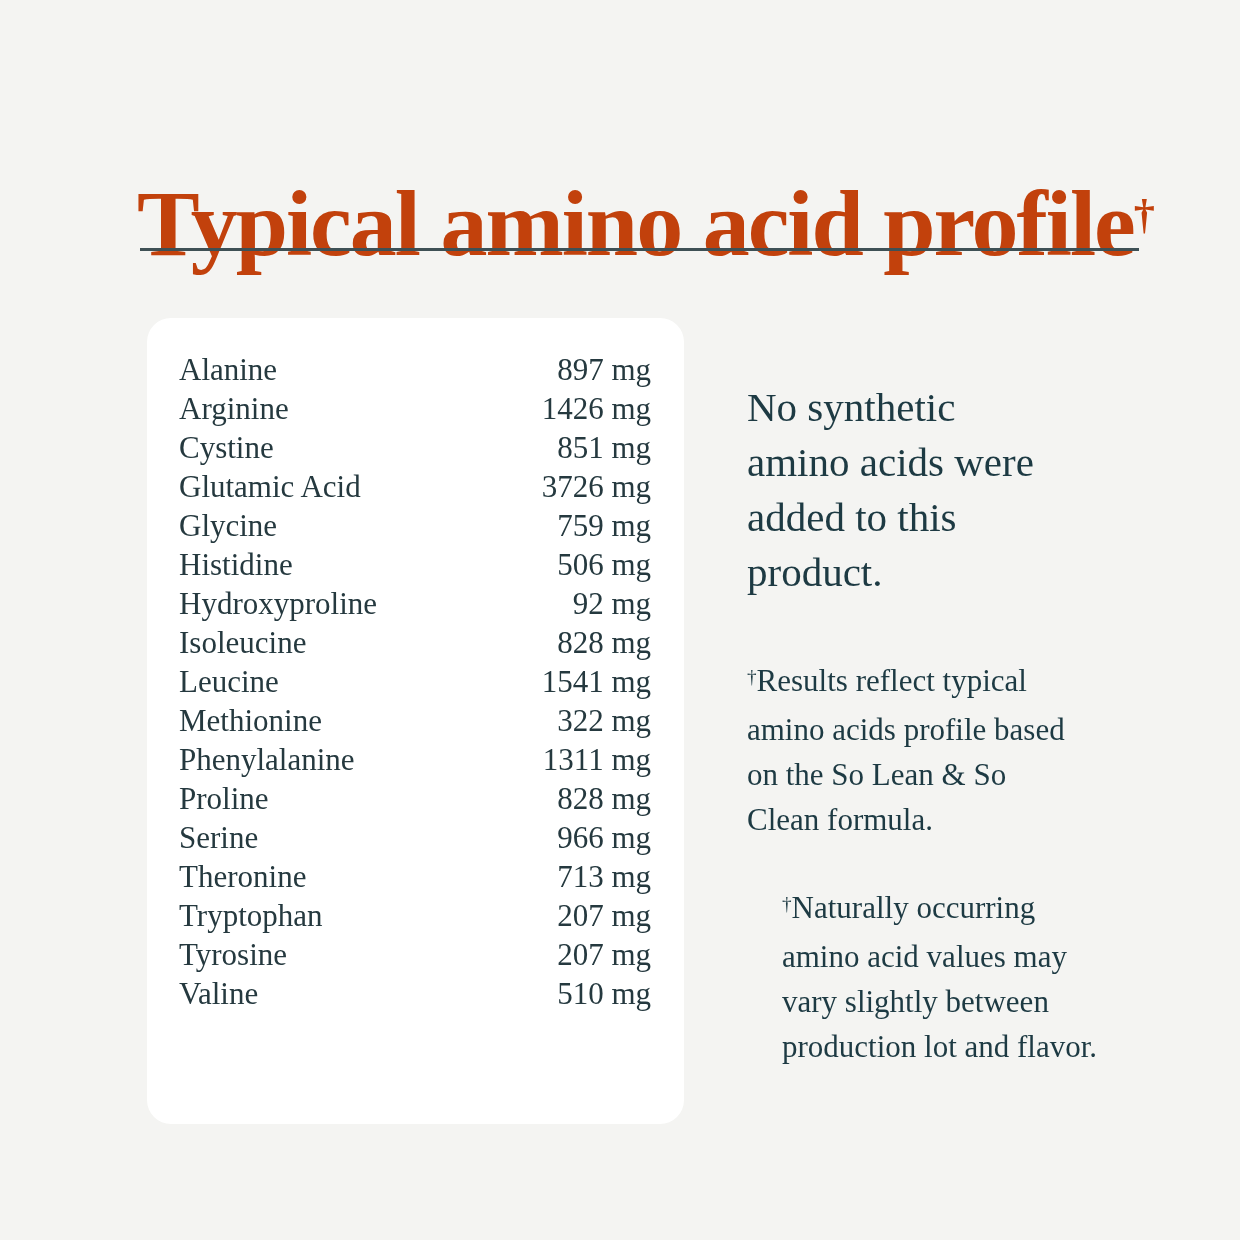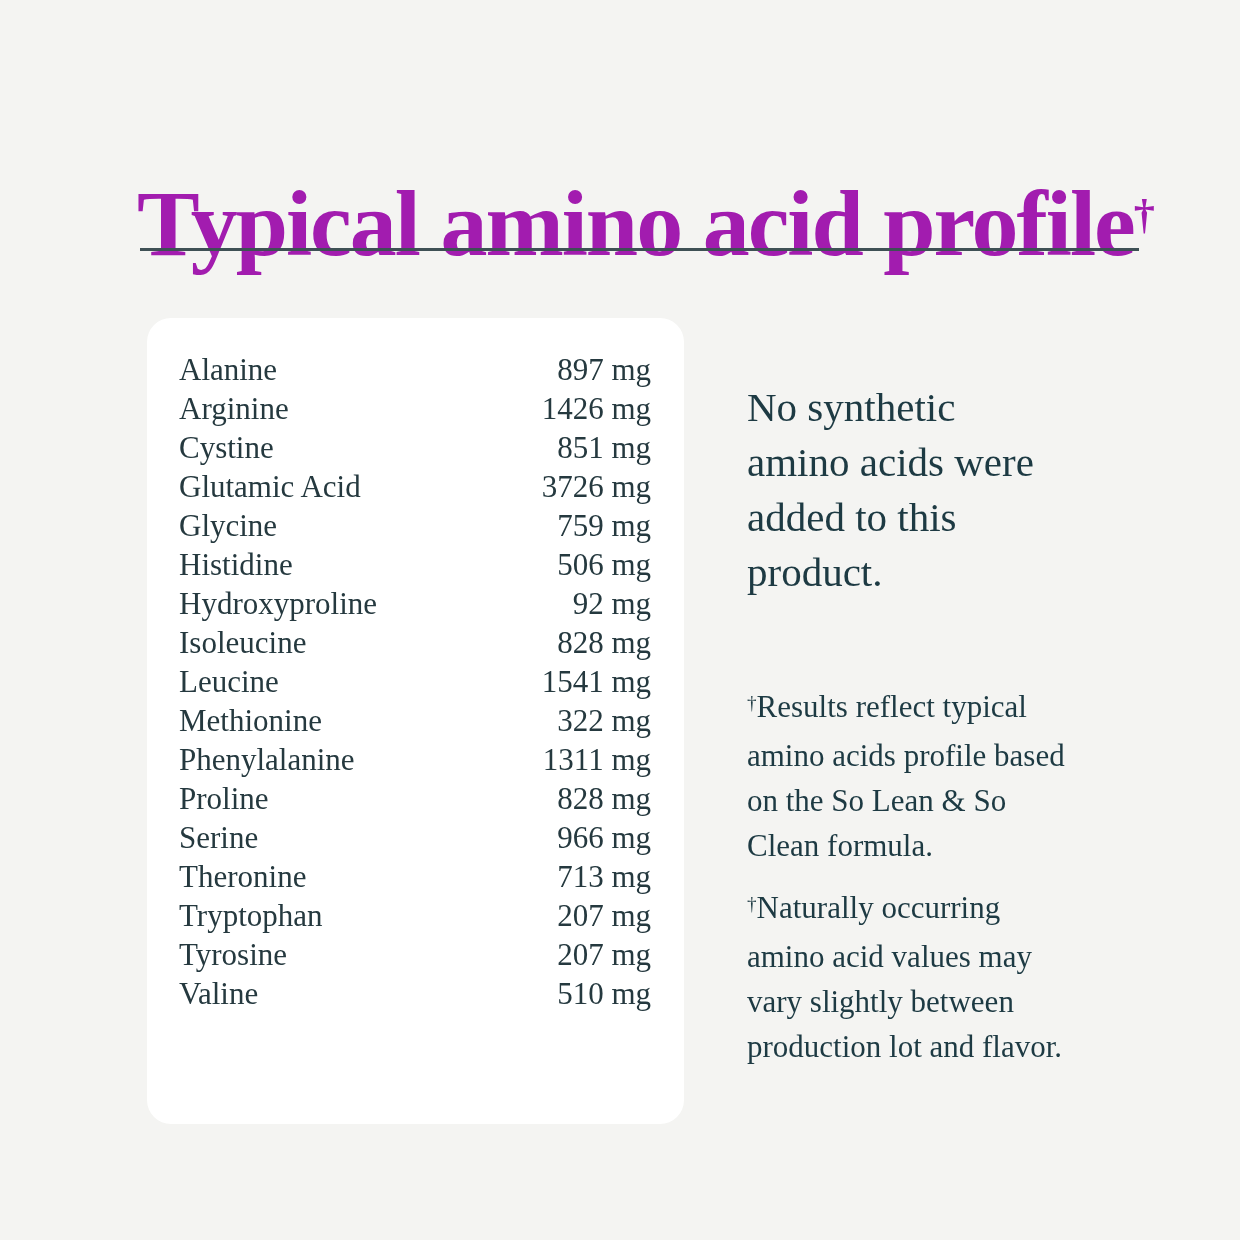--- a/index.html
+++ b/index.html
@@ -14,21 +14,21 @@
     overflow: hidden;
   }
   .title {
     position: absolute;
     left: 137px;
     top: 113px;
     font-family: "Liberation Serif", "DejaVu Serif", serif;
     font-size: 94px;
     line-height: 1;
     letter-spacing: -2px;
-    color: #a21caf;
+    color: #c2410c;
     white-space: nowrap;
   }
   .title sup {
     font-size: 0.45em;
     vertical-align: baseline;
     position: relative;
     top: -0.64em;
     letter-spacing: 0;
   }
   .divider {
@@ -70,22 +70,22 @@
   .statement {
     top: 372px;
     font-size: 41px;
     line-height: 55px;
     margin-top: 8px;
   }
   .footnote {
     font-size: 31px;
     line-height: 45px;
   }
-  .footnote-1 { top: 658px; margin-top: 26px; }
-  .footnote-2 { top: 885px; }
+  .footnote-1 { top: 658px; }
+  .footnote-2 { top: 885px; margin-left: 35px; }
   .note-line { white-space: nowrap; }
   .footnote sup {
     font-size: 0.62em;
     vertical-align: baseline;
     position: relative;
     top: -0.42em;
   }
 </style>
 </head>
 <body>

